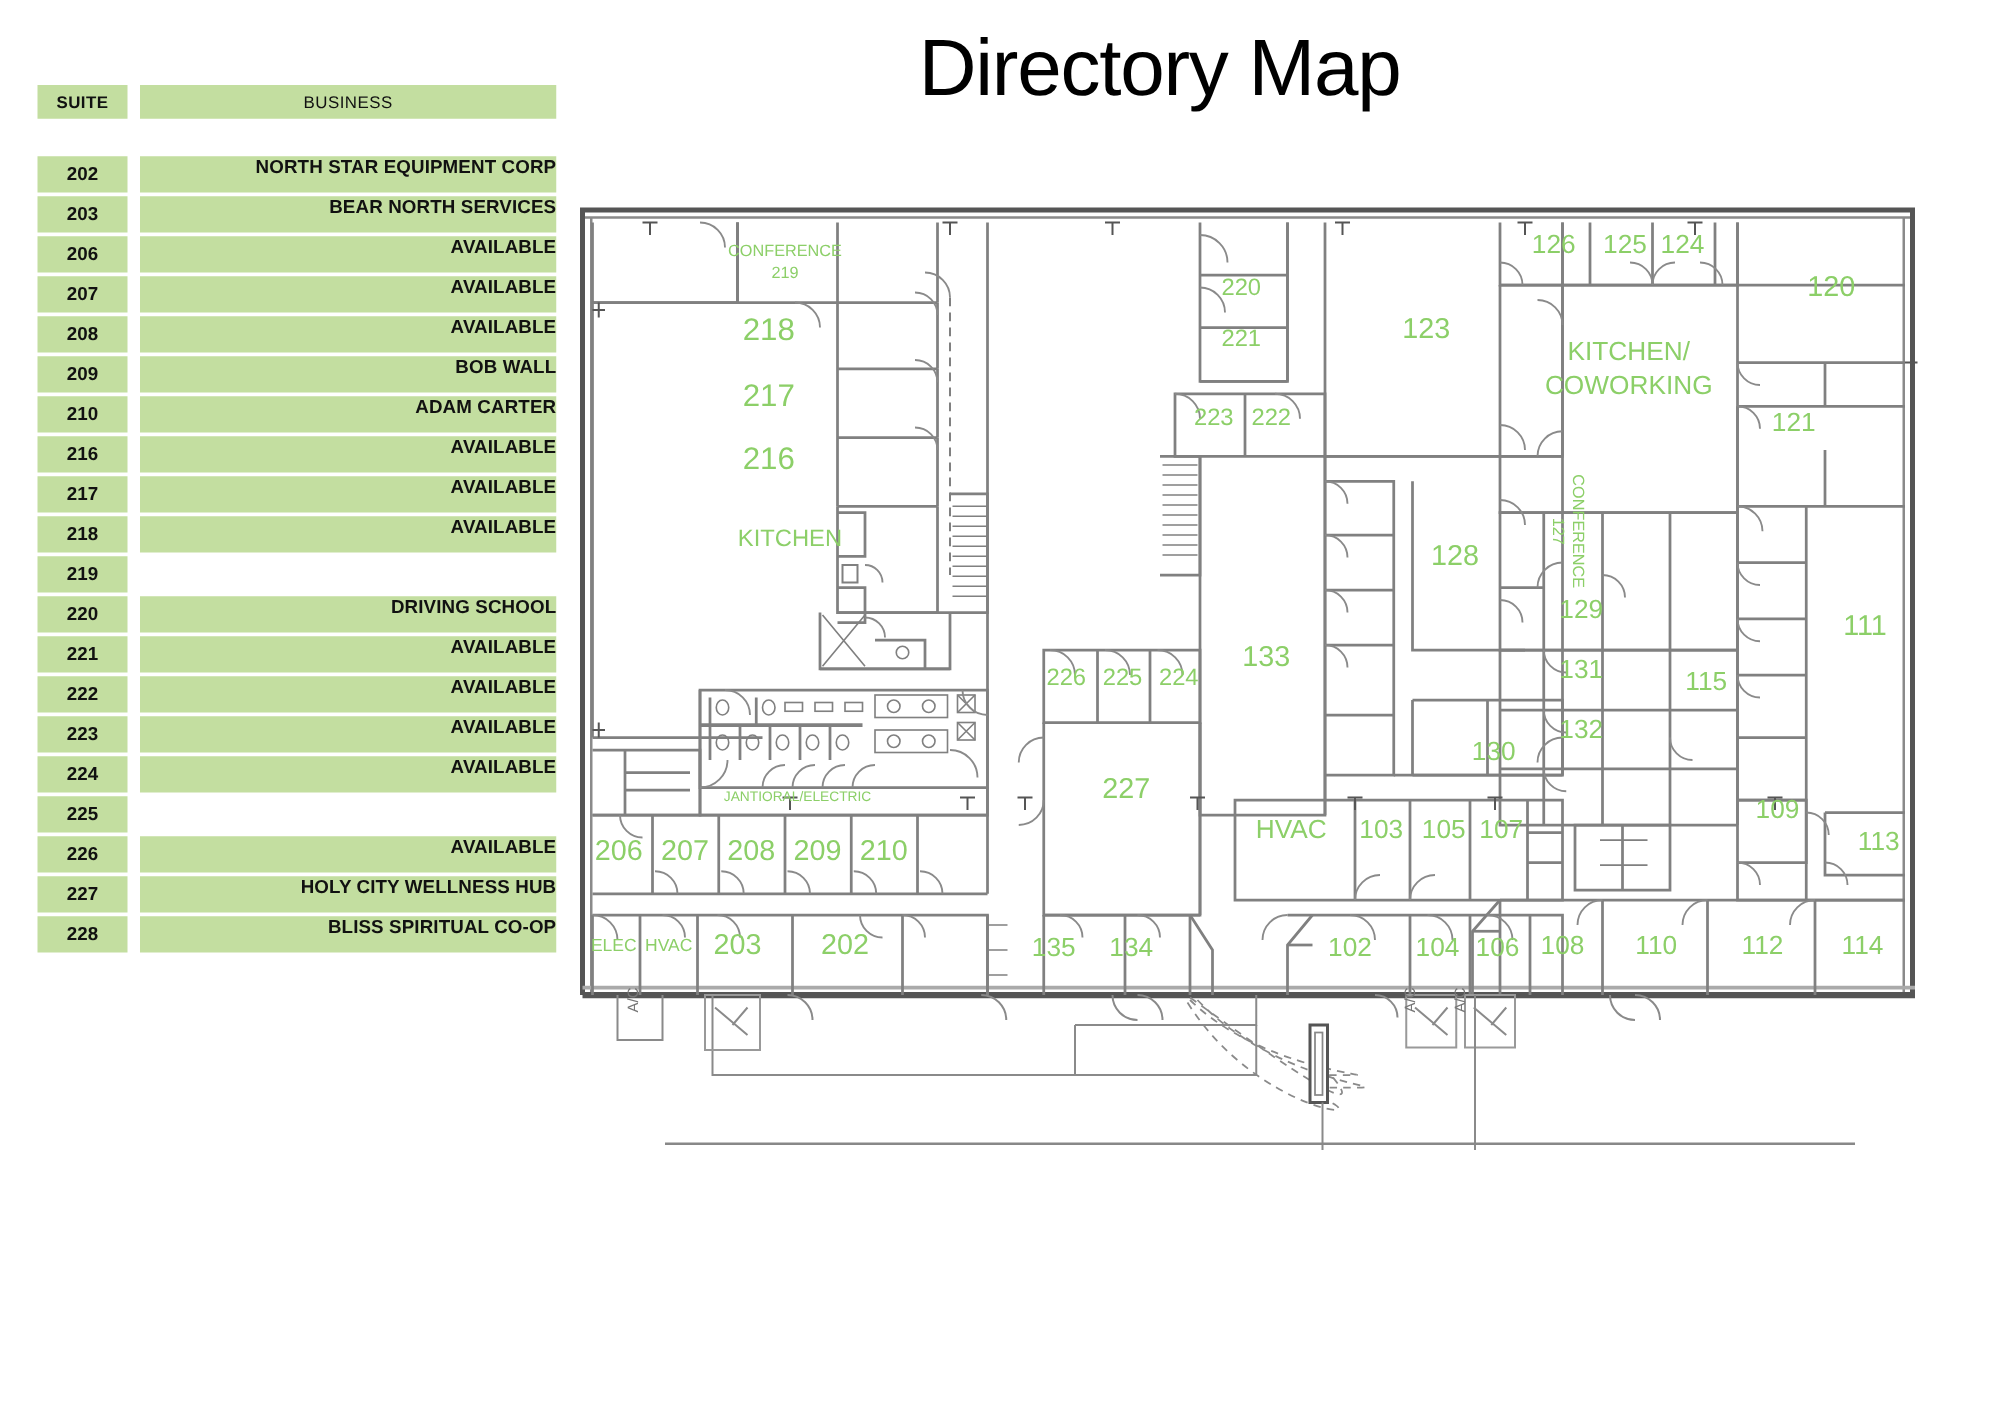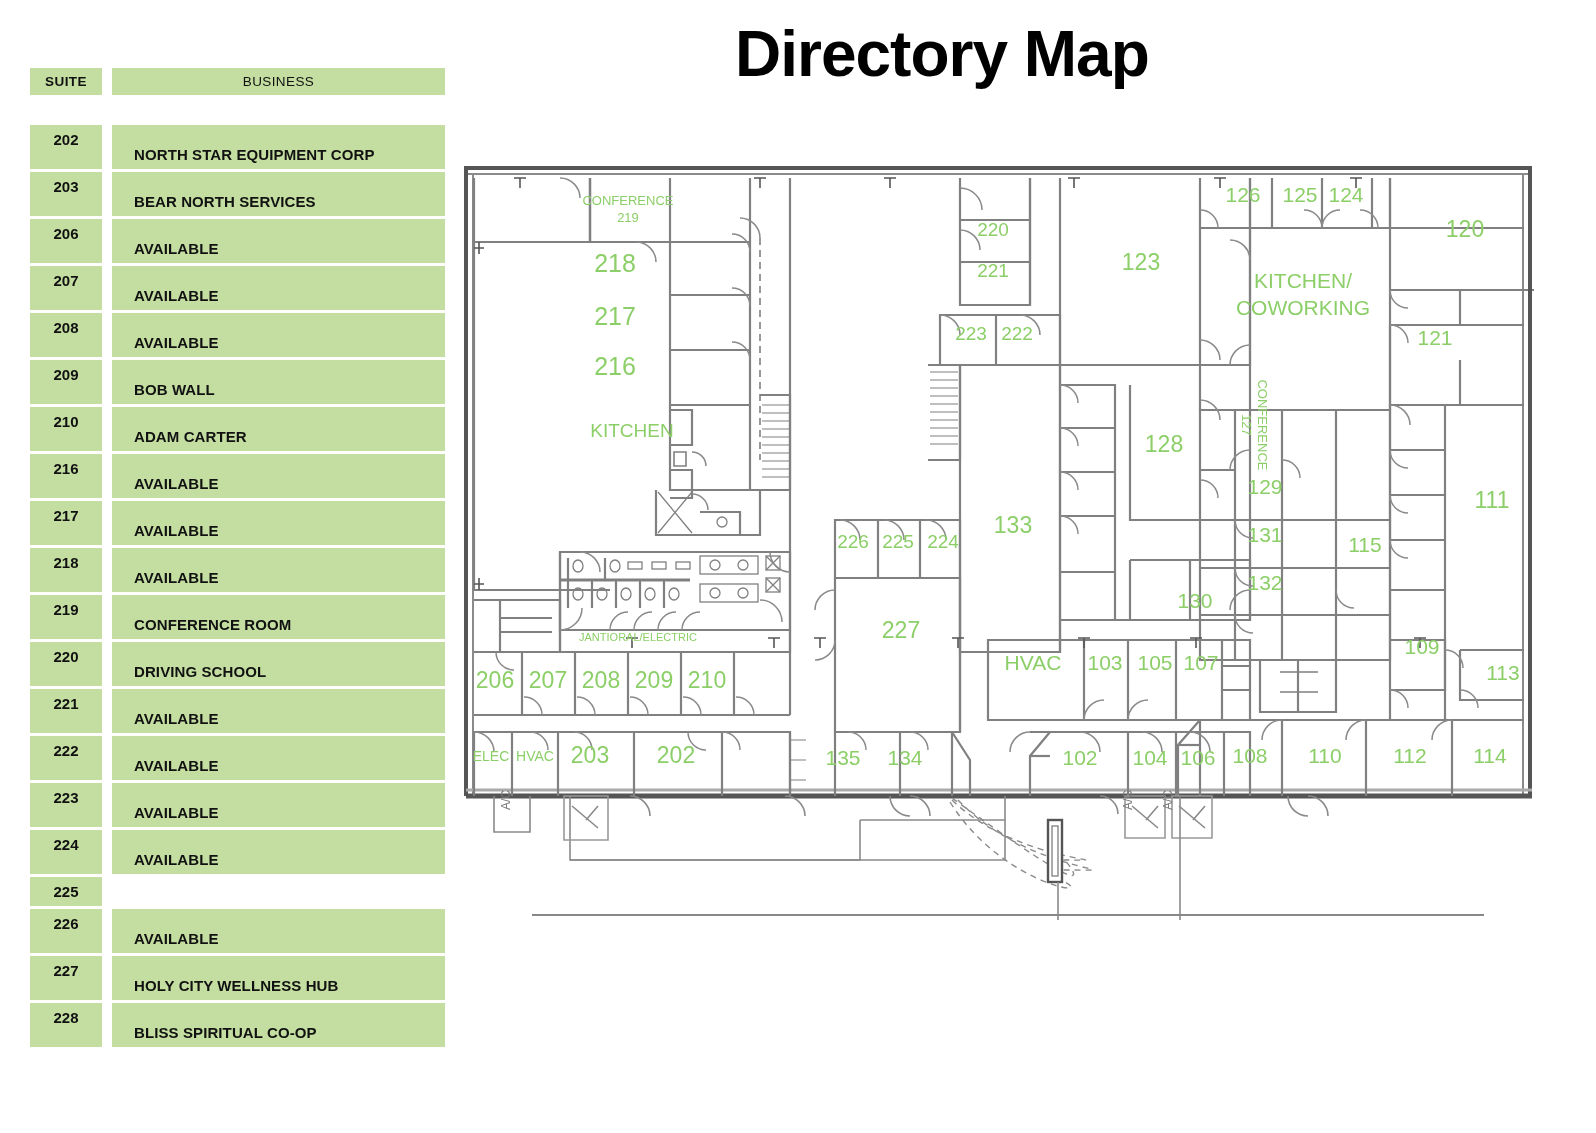--- a/index.html
+++ b/index.html
@@ -14,27 +14,27 @@
   .hdr-suite{width:72px;background:#c3dea0;text-align:center;
     font-size:13.5px;font-weight:700;color:#111;letter-spacing:.4px;
     padding:6px 0;box-sizing:border-box;}
   .hdr-biz{flex:1;background:#c3dea0;text-align:center;
     font-size:13.5px;font-weight:400;color:#111;letter-spacing:.4px;
     padding:6px 0;box-sizing:border-box;}
   .dir-row{display:flex;gap:10px;margin-bottom:3px;}
   .dir-suite{width:72px;background:#c3dea0;text-align:center;
     font-size:15px;font-weight:700;color:#111;padding:6px 0;
     box-sizing:border-box;}
-  .dir-biz{flex:1;background:#c3dea0;text-align:left;
-    font-size:15px;font-weight:700;color:#111;padding:21px 0 6px 22px;
+  .dir-biz{flex:1;background:#c3dea0;text-align:right;
+    font-size:15px;font-weight:700;color:#111;padding:0 0 6px 22px;
     box-sizing:border-box;letter-spacing:.1px;}
 
   
   #map-title{position:absolute;left:735px;top:22px;
-    font-size:64px;font-weight:700;color:#000;letter-spacing:-1px;
+    font-size:64px;font-weight:400;color:#000;letter-spacing:-1px;
     line-height:1;}
 
   
   #plan{position:absolute;left:460px;top:160px;width:1080px;height:760px;}
   #plan svg{display:block;}
   .rmlabel{fill:#8ccf68;font-family:"Liberation Sans",sans-serif;
     font-weight:400;text-anchor:middle;}
 </style>
 </head>
 <body>
@@ -82,21 +82,20 @@
       <div class="dir-row">
         <div class="dir-suite">217</div>
         <div class="dir-biz">AVAILABLE</div>
       </div>
       <div class="dir-row">
         <div class="dir-suite">218</div>
         <div class="dir-biz">AVAILABLE</div>
       </div>
       <div class="dir-row">
         <div class="dir-suite">219</div>
-        <div class="dir-biz">CONFERENCE ROOM</div>
       </div>
       <div class="dir-row">
         <div class="dir-suite">220</div>
         <div class="dir-biz">DRIVING SCHOOL</div>
       </div>
       <div class="dir-row">
         <div class="dir-suite">221</div>
         <div class="dir-biz">AVAILABLE</div>
       </div>
       <div class="dir-row">

